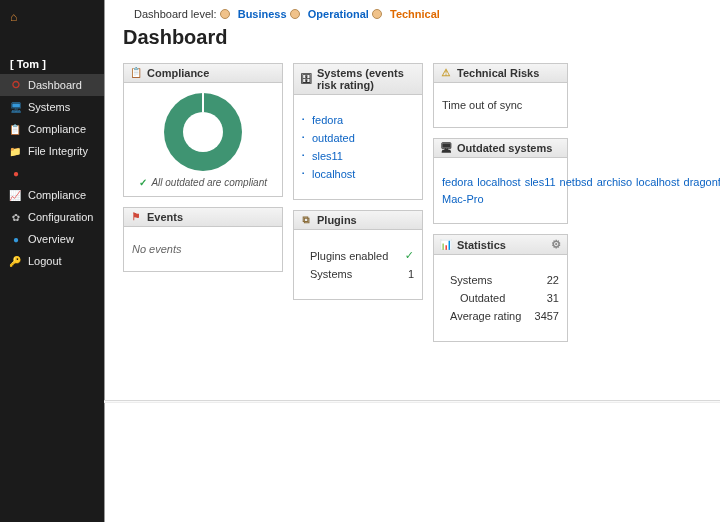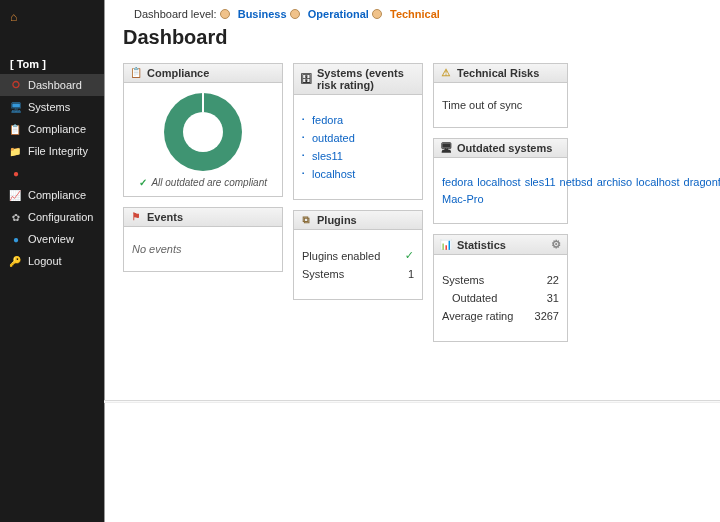--- a/index.html
+++ b/index.html
@@ -26,21 +26,21 @@
 .panel-body ul { list-style: none; padding-left: 10px; }
 .panel-body ul li { color: #0b63c4; padding: 3px 0; cursor: pointer; position: relative; }
 .panel-body ul li::before { content: "▪"; color: #0b63c4; position: absolute; left: -10px; font-size: 6px; top: 5px; }
 .donut-wrap { display: flex; flex-direction: column; align-items: center; padding: 6px 4px 8px 4px; }
 .donut { width: 78px; height: 78px; border-radius: 50%; background: #3f9472; position: relative; margin: 4px 0 6px 0; }
 .donut::before { content: ""; position: absolute; top: 0; left: 50%; transform: translateX(-50%); width: 2px; height: 19px; background: #fff; }
 .donut::after { content: ""; position: absolute; inset: 19px; background: #fff; border-radius: 50%; }
 .compliant-line { font-size: 10px; color: #555; font-style: italic; display: flex; align-items: center; gap: 4px; }
 .check { color: #2da34a; font-weight: bold; font-style: normal; }
 .kv { display: flex; justify-content: space-between; padding: 3px 0; color: #333; align-items: center; }
-.kv .k { color: #333; }
+.kv .k { color: #333; margin-left: 8px; }
 .kv .v { color: #333; }
 .links-inline { color: #0b63c4; line-height: 1.5; }
 .links-inline a { color: #0b63c4; text-decoration: none; margin-right: 4px; cursor: pointer; }
 .muted { color: #555; padding-top: 2px; }
 .events-body { font-style: italic; color: #666; }
 .col-gap { height: 10px; }
 .home-ico { color: #d88a3a; font-size: 12px; }
 .footer-line { position: fixed; left: 104px; right: 0; top: 400px; height: 3px; background: linear-gradient(#fff,#e7e7e7); border-top: 1px solid #d8d8d8; }
 </style>
 </head>
@@ -184,21 +184,21 @@
             <div class="kv">
               <span class="k">Systems</span>
               <span class="v">22</span>
             </div>
             <div class="kv">
               <span class="k" style="padding-left: 10px;">Outdated</span>
               <span class="v">31</span>
             </div>
             <div class="kv">
               <span class="k">Average rating</span>
-              <span class="v">3267</span>
+              <span class="v">3457</span>
             </div>
           </div>
       </div>
     </div>
 
   </div>
 </div>
 
 <div class="footer-line"></div>
 

